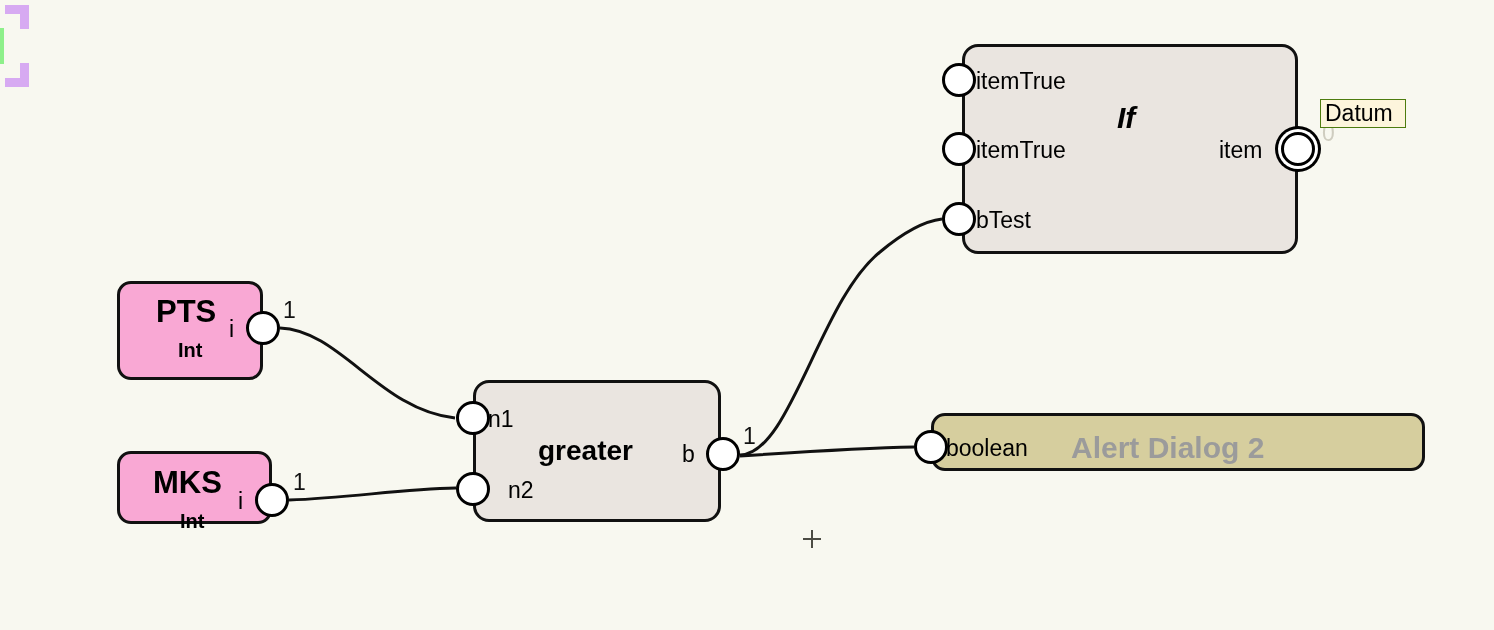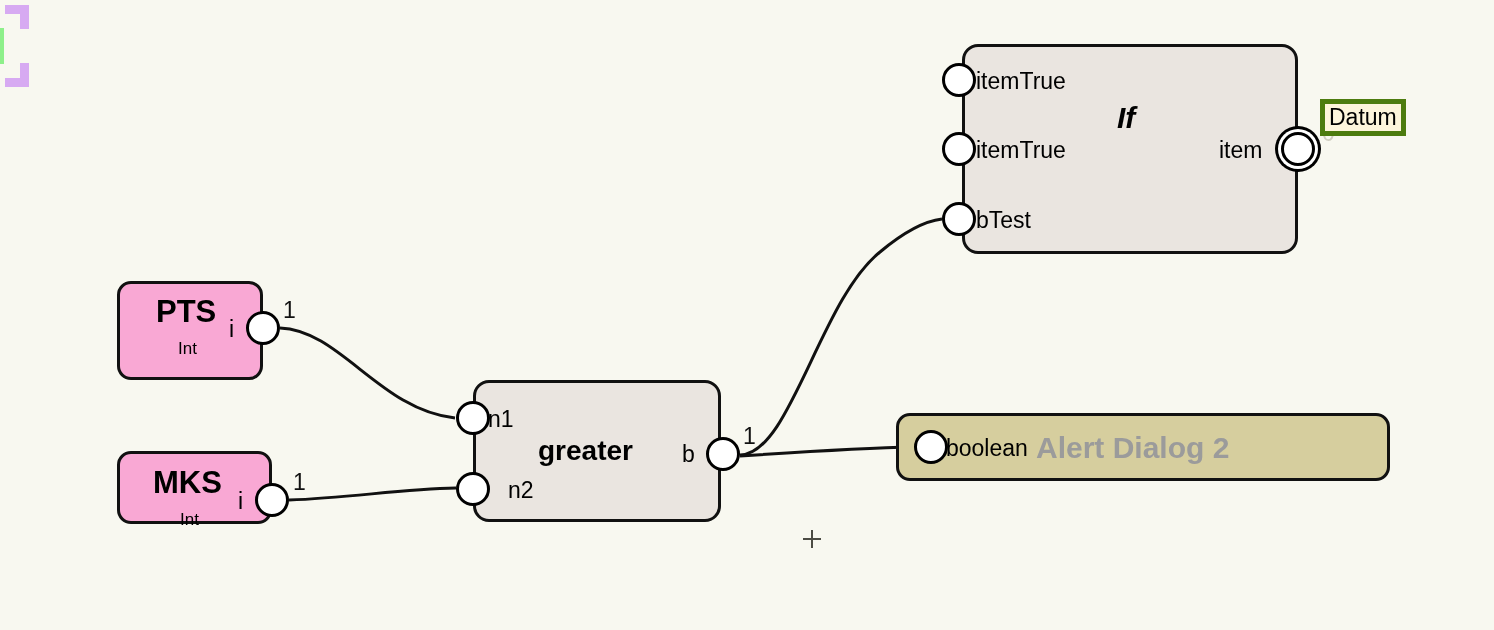--- a/index.html
+++ b/index.html
@@ -43,24 +43,24 @@
     background: #d6ce9e;
   }
   .node-title {
     position: absolute;
     font-weight: bold;
     color: #000000;
     white-space: nowrap;
   }
   .node-subtitle {
     position: absolute;
-    font-weight: normal;
-    color: #000000;
-    white-space: nowrap;
-    font-size: 17px;
+    font-weight: bold;
+    color: #000000;
+    white-space: nowrap;
+    font-size: 20px;
   }
   .node-title-muted {
     position: absolute;
     font-weight: bold;
     color: #9b9b9b;
     white-space: nowrap;
   }
   
   .port {
     position: absolute;
@@ -86,25 +86,25 @@
     position: absolute;
     font-size: 23px;
     color: #111111;
     white-space: nowrap;
     z-index: 21;
   }
   
   .tooltip {
     position: absolute;
     background: #fdf5dc;
-    border: 5px solid #4d7c0f;
+    border: 1px solid #4d7c0f;
     color: #000000;
     font-size: 23px;
     line-height: 1.05;
-    padding: 1px 4px 2px 4px;
+    padding: 1px 12px 2px 4px;
     z-index: 60;
     white-space: nowrap;
     text-align: center;
   }
   .ghost-value {
     position: absolute;
     font-size: 23px;
     color: #cfcdc0;
     z-index: 50;
     white-space: nowrap;
@@ -185,21 +185,21 @@
   </div>
   <div class="port" style="left:942px; top:63px;"></div>
   <span class="port-label" style="left:976px; top:68px;">itemTrue</span>
   <div class="port" style="left:942px; top:132px;"></div>
   <span class="port-label" style="left:976px; top:137px;">itemTrue</span>
   <div class="port" style="left:942px; top:202px;"></div>
   <span class="port-label" style="left:976px; top:207px;">bTest</span>
   <div class="port selected" style="left:1281px; top:132px;"></div>
   <span class="port-label" style="left:1219px; top:137px;">item</span>
 
-  <div class="node node-action" style="left:896px; top:413px; width:494px; height:68px; border-radius:14px;">
+  <div class="node node-action" style="left:931px; top:413px; width:494px; height:58px; border-radius:14px;">
     <span class="node-title-muted" style="left:137px; top:15px; font-size:30px;">Alert Dialog 2</span>
   </div>
   <div class="port" style="left:914px; top:430px;"></div>
   <span class="port-label" style="left:946px; top:435px;">boolean</span>
 
   <span class="ghost-value" style="left:1322px; top:120px;">0</span>
 
   <div class="tooltip" style="left:1320px; top:99px;">Datum</div>
 
   <div class="crosshair" style="left:803px; top:530px; width:18px; height:18px;"></div>

